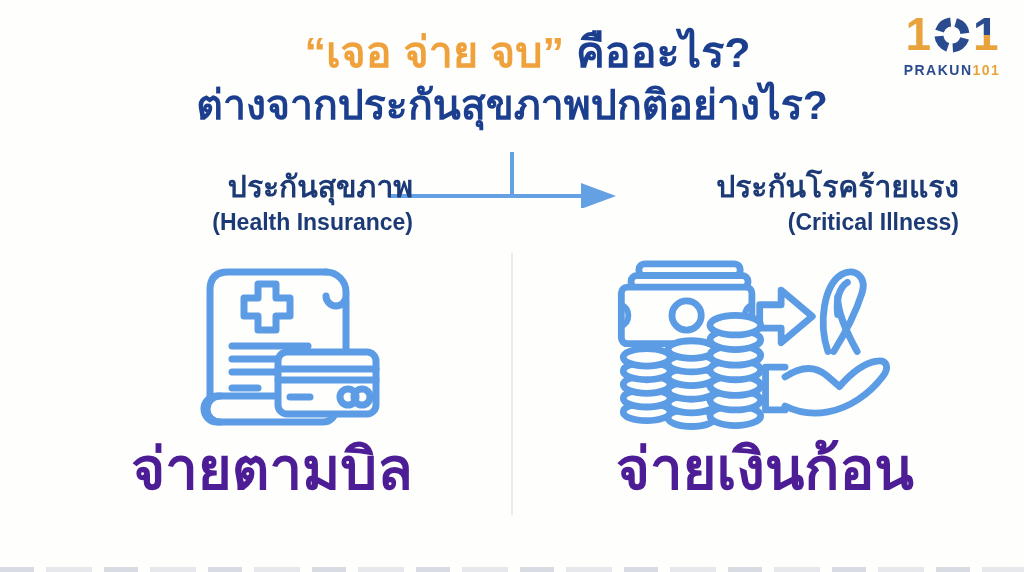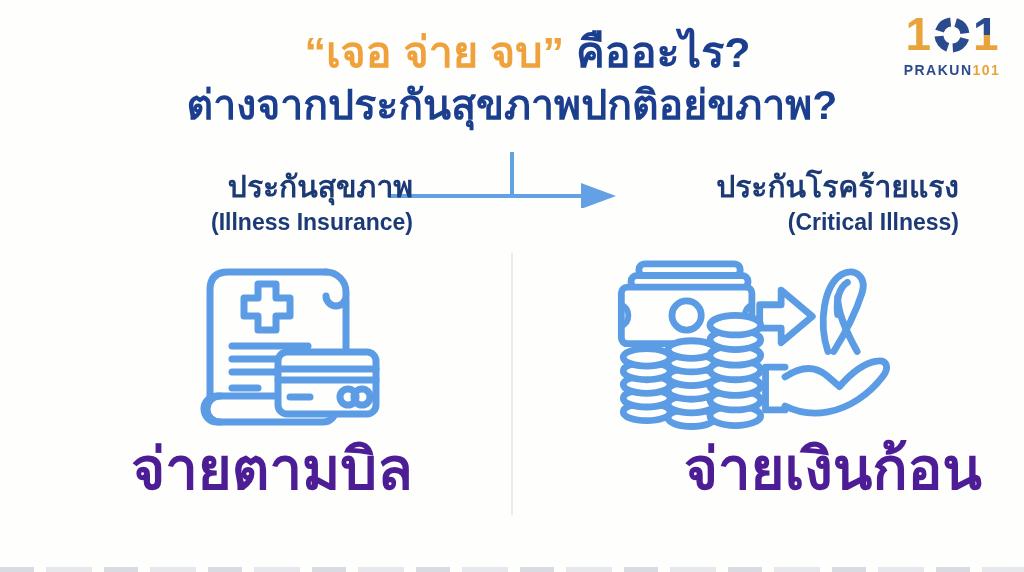--- a/index.html
+++ b/index.html
@@ -48,40 +48,40 @@
   .divider{ position:absolute; left:511px; top:253px; width:2px; height:262px; background:#ececea; }
 
   
   .icon-left{ position:absolute; left:180px; top:256px; }
   .icon-right{ position:absolute; left:592px; top:256px; }
 
   
   .caption{ position:absolute; top:434px; text-align:center; color:#4c1d95;
             font-size:58px; font-weight:800; line-height:1.2; }
   .caption-left{ left:95px; width:354px; }
-  .caption-right{ left:608px; width:374px;text-align:right; }
+  .caption-right{ left:578px; width:374px; }
 
   
   .bottom-strip{
     position:absolute; left:0; bottom:0; width:1024px; height:5px;
     background:repeating-linear-gradient(90deg,
       rgba(120,130,160,0.28) 0 34px, rgba(255,255,255,0) 34px 46px,
       rgba(120,130,160,0.18) 46px 92px, rgba(255,255,255,0) 92px 104px);
   }
 </style>
 </head>
 <body>
 
 <div class="stage">
 
   <div class="title-block">
     <div class="title-line1">
       <span class="title-highlight">“เจอ จ่าย จบ”</span><span class="title-suffix">คืออะไร?</span>
     </div>
-    <div class="title-line2">ต่างจากประกันสุขภาพปกติอย่ขภาพ?</div>
+    <div class="title-line2">ต่างจากประกันสุขภาพปกติอย่างไร?</div>
   </div>
 
   <div class="logo">
     <div class="logo-digits">
       <span class="logo-digit logo-digit-left">1</span>
       <svg width="40" height="40">
         <circle cx="20" cy="21" r="13" fill="none" stroke="#2b4b8f" stroke-width="9" stroke-dasharray="15 5" transform="rotate(20 20 21)"></circle>
       </svg>
       <span class="logo-digit logo-digit-right">1</span>
     </div>
@@ -91,21 +91,21 @@
   </div>
 
   <svg class="arrow-svg" width="240" height="62">
     <line x1="128" y1="6" x2="128" y2="50" stroke="#63a1e4" stroke-width="4"></line>
     <line x1="5" y1="50" x2="198" y2="50" stroke="#63a1e4" stroke-width="4"></line>
     <polygon points="197,37 232,50 197,63" fill="#63a1e4"></polygon>
   </svg>
 
   <div class="col-heading col-heading-left">
     <div class="th">ประกันสุขภาพ</div>
-    <div class="en">(Illness Insurance)</div>
+    <div class="en">(Health Insurance)</div>
   </div>
 
   <div class="col-heading col-heading-right">
     <div class="th">ประกันโรคร้ายแรง</div>
     <div class="en">(Critical Illness)</div>
   </div>
 
   <div class="divider"></div>
 
   <svg class="icon-left" width="200" height="175" viewBox="0 0 200 175" fill="none" stroke="#5b9ce5" stroke-width="7" stroke-linecap="round" stroke-linejoin="round">

